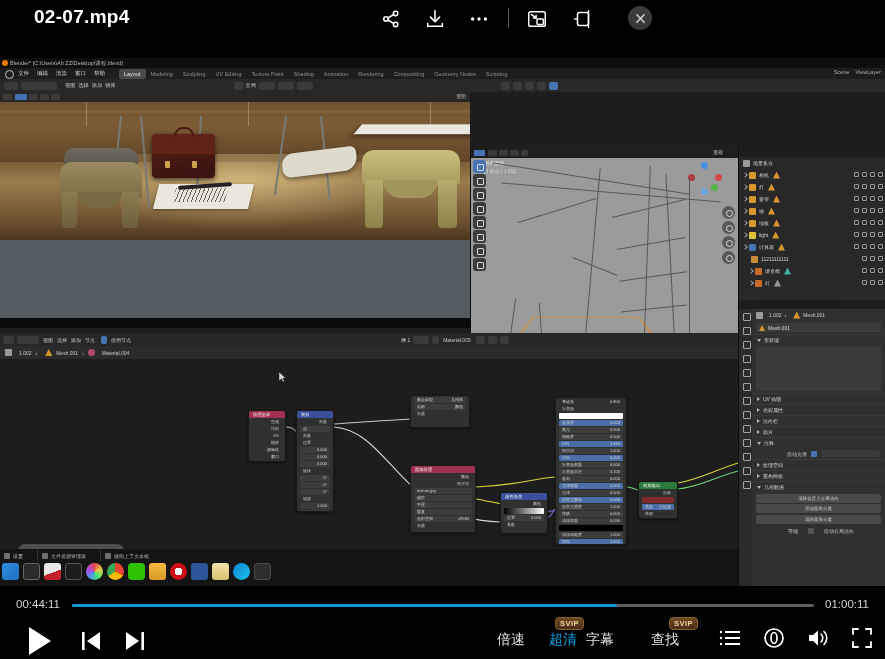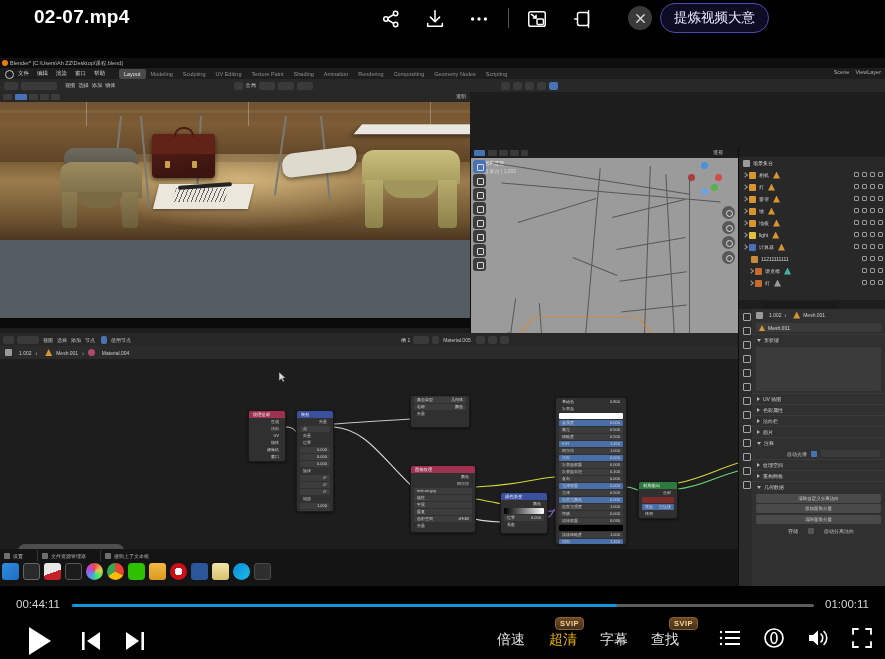--- a/index.html
+++ b/index.html
@@ -210,21 +210,21 @@
   #player { position:absolute; left:0; top:586px; width:885px; height:73px; background:#000; }
   #ptime-l { position:absolute; left:16px; top:598px; font-size:11.5px; color:#d6d6d6; }
   #ptime-r { position:absolute; right:16px; top:598px; font-size:11.5px; color:#d6d6d6; }
   #ptrack { position:absolute; left:72px; top:604px; width:742px; height:3px; background:#5d5d5d; border-radius:2px; }
   #pfill { position:absolute; left:0; top:0; height:3px; background:#1296db; border-radius:2px; }
   .pctrl { position:absolute; cursor:pointer; }
   #playbtn { left:26px; top:626px; }
   #prevbtn { left:80px; top:630px; }
   #nextbtn { left:124px; top:630px; }
   .ptxt { position:absolute; top:631px; font-size:14px; color:#e3e3e3; cursor:pointer; white-space:nowrap; }
-  .ptxt.gold { color:#eab308; }
+  .ptxt.gold { color:#0ea5e9; }
   .svip { position:absolute; top:617px; padding:1px 4px; border-radius:4px;
      background:linear-gradient(180deg,#6d4a23,#46301a); border:1px solid #8a6030;
      font-size:7.5px; font-weight:bold; color:#f2d49a; letter-spacing:.5px; }
   #rightctrls { position:absolute; top:627px; right:12px; display:flex; align-items:center; gap:22px; }
   .ric { width:22px; height:22px; cursor:pointer; }
 </style>
 </head>
 <body>
 
 <div id="topbar">
@@ -270,23 +270,20 @@
     </svg>
   </div>
 
   <div id="closebtn">
     <svg viewBox="0 0 12 12" stroke="#d6d6d6" stroke-width="1.6" stroke-linecap="round">
       <line x1="2" y1="2" x2="10" y2="10"></line>
         <line x1="10" y1="2" x2="2" y2="10"></line>
     </svg>
   </div>
 
-  <div id="summarize">
-    <span>提炼视频大意</span>
-  </div>
 
 </div>
 
 <div id="screen">
 
   <div id="bl-title">
     <span class="blogo"></span>
     <span>Blender* [C:\Users\Ah ZZ\Desktop\课程.blend]</span>
   </div>
 
@@ -880,21 +877,21 @@
 <div class="pctrl" id="nextbtn">
   <svg width="22" height="22" viewBox="0 0 22 22">
     <polygon points="2,2 2,20 15,11" fill="#fff"></polygon>
     <rect x="17.4" y="2" width="2.6" height="18" fill="#fff"></rect>
   </svg>
 </div>
 
 <div class="ptxt" style="left:497px">倍速</div>
 <div class="svip" style="left:555px">SVIP</div>
 <div class="ptxt gold" style="left:549px">超清</div>
-<div class="ptxt" style="left:600px">字幕</div>
+<div class="ptxt" style="left:586px">字幕</div>
 <div class="svip" style="left:669px">SVIP</div>
 <div class="ptxt" style="left:651px">查找</div>
 
 <div id="rightctrls">
   <svg class="ric" viewBox="0 0 22 22">
     <g fill="#fff">
         <circle cx="2" cy="5" r="1.2"></circle>
         <rect x="6" y="4" width="15" height="2"></rect>
     <circle cx="2" cy="11" r="1.2"></circle>
         <rect x="6" y="10" width="15" height="2"></rect>

